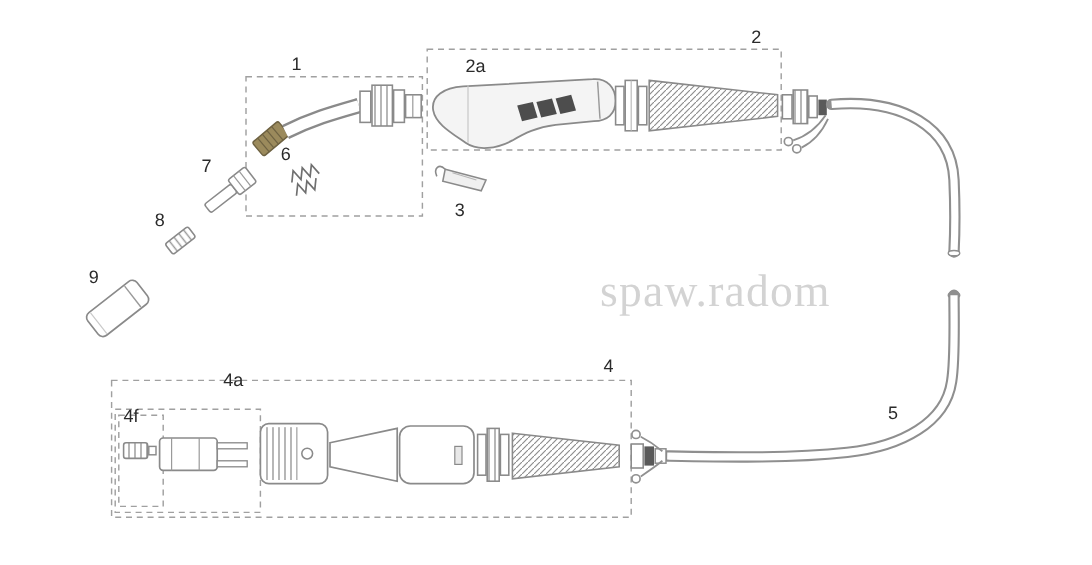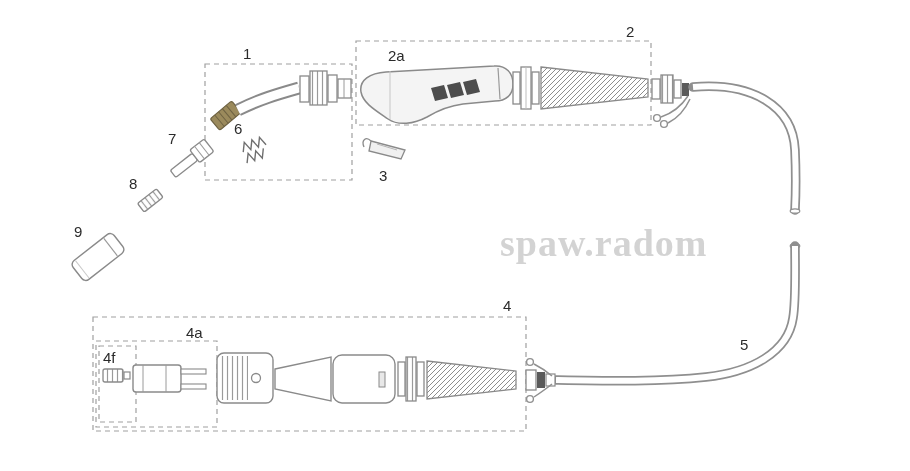--- a/index.html
+++ b/index.html
@@ -8,21 +8,21 @@
     position:relative; width:910px; height:471px; background:#ffffff; overflow:hidden;
   }
   .stage svg { position:absolute; left:0; top:0; }
   .part-label {
     position:absolute; font-size:15px; line-height:1; color:#2b2b2b;
     font-family:"Liberation Sans", sans-serif;
   }
   .watermark {
     position:absolute; left:500px; top:221px;
     font-family:"Liberation Serif", serif;
-    font-size:38px; font-weight:bold; color:#9f9f9f; opacity:.45; letter-spacing:1px;
+    font-size:38px; font-weight:normal; color:#9f9f9f; opacity:.45; letter-spacing:1px;
     user-select:none;
   }
 </style>
 </head>
 <body>
 
 <div class="stage">
 
   <svg width="910" height="471" viewBox="0 0 910 471">
     <defs>
@@ -161,22 +161,22 @@
       <path d="M552,384 C546,389 540,393 534,397" fill="none" stroke="#909090" stroke-width="1.5"></path>
       <circle cx="530" cy="399" r="3.4" fill="#ffffff" stroke="#909090" stroke-width="1.4"></circle>
     </g>
   </svg>
 
   <div class="part-label" style="left:243px; top:46px">1</div>
   <div class="part-label" style="left:626px; top:24px">2</div>
   <div class="part-label" style="left:388px; top:48px">2a</div>
   <div class="part-label" style="left:379px; top:168px">3</div>
   <div class="part-label" style="left:503px; top:298px">4</div>
-  <div class="part-label" style="left:186px; top:325px">4a</div>
-  <div class="part-label" style="left:103px; top:350px">4f</div>
+  <div class="part-label" style="left:186px; top:310px">4a</div>
+  <div class="part-label" style="left:103px; top:340px">4f</div>
   <div class="part-label" style="left:740px; top:337px">5</div>
   <div class="part-label" style="left:234px; top:121px">6</div>
   <div class="part-label" style="left:168px; top:131px">7</div>
   <div class="part-label" style="left:129px; top:176px">8</div>
   <div class="part-label" style="left:74px;  top:224px">9</div>
 
   <div class="watermark">spaw.radom</div>
 
 </div>
 

